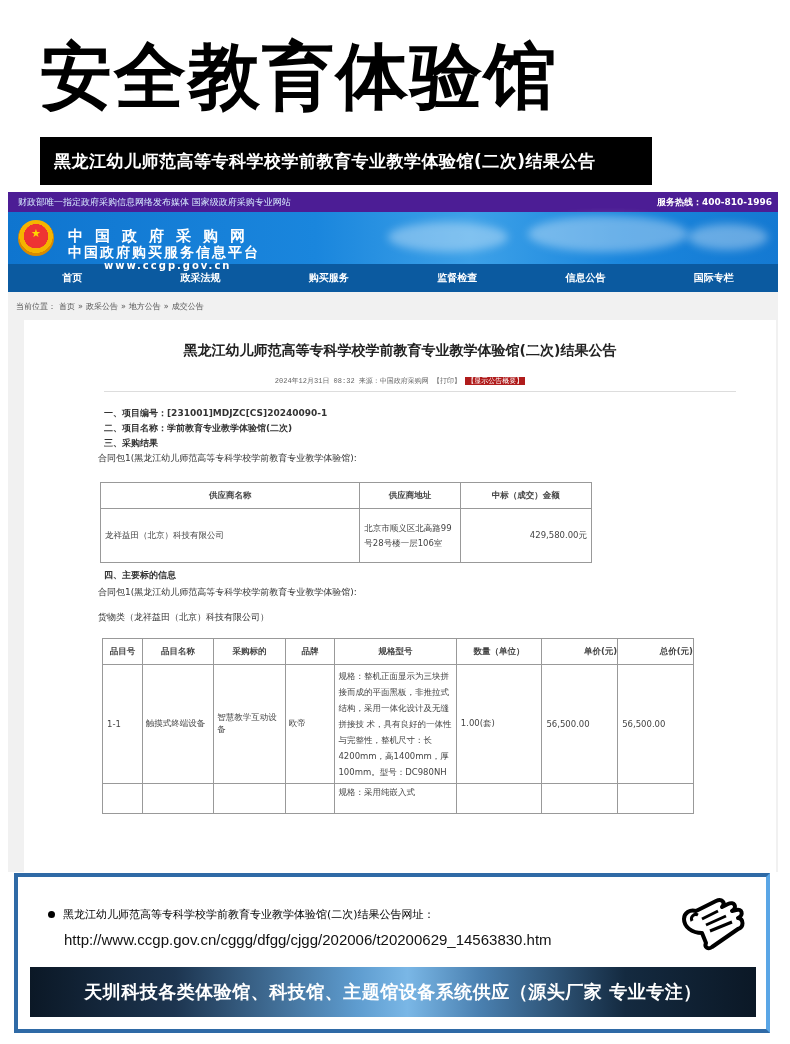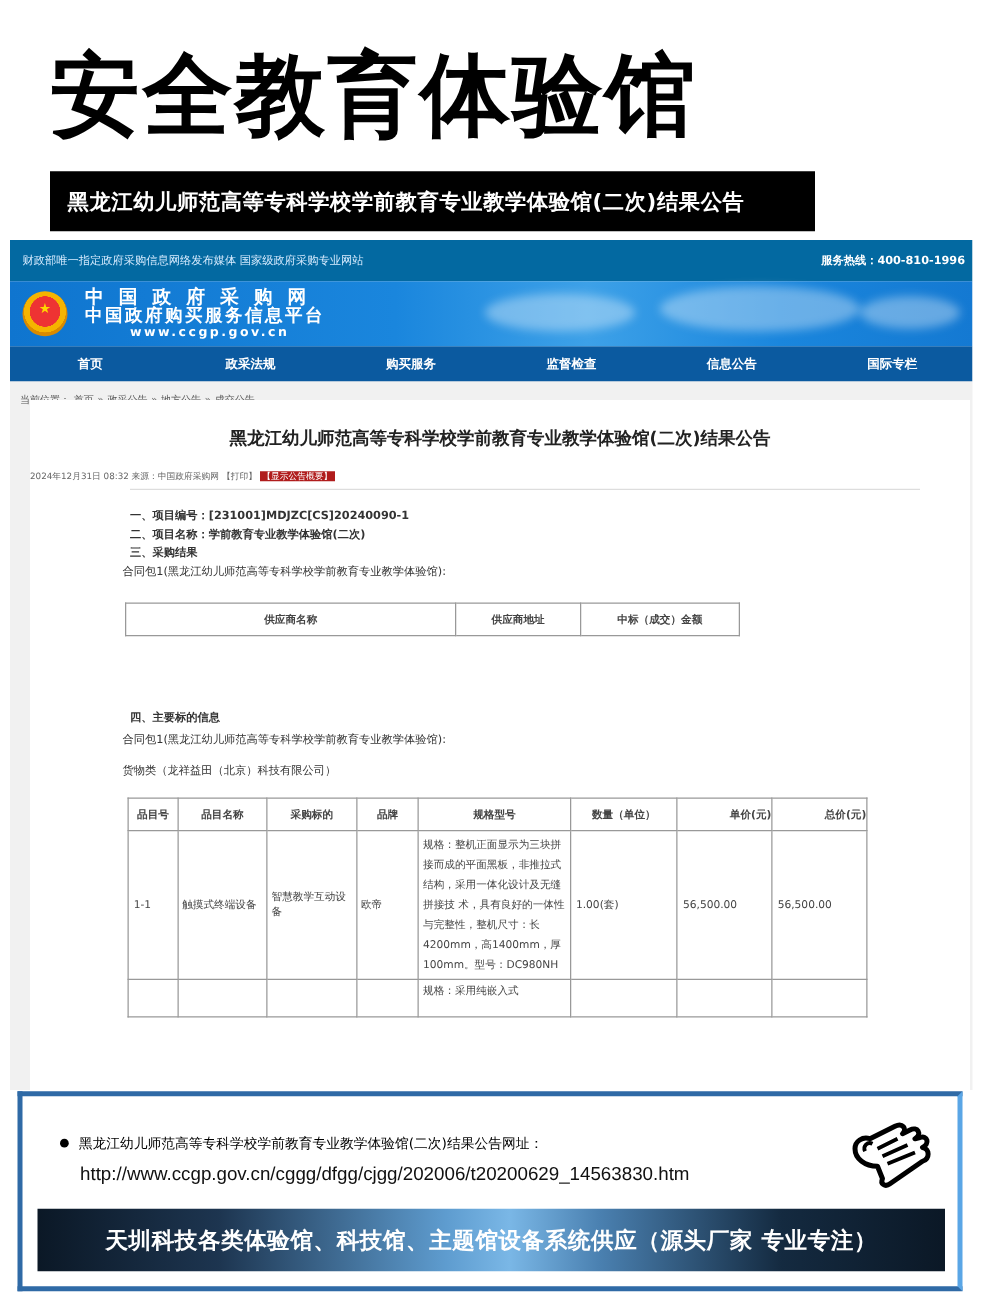--- a/index.html
+++ b/index.html
@@ -13,47 +13,47 @@
   }
   .sub-banner {
     position: absolute; left: 40px; top: 137px; width: 612px; height: 48px;
     background: #000; color: #fff; font-size: 17px; font-weight: bold;
     display: flex; align-items: center; padding-left: 14px; letter-spacing: 0.5px;
   }
 
   
   .shot { position: absolute; left: 8px; top: 192px; width: 770px; height: 680px; overflow: hidden; background: #f1f1f1; }
   .top-strip {
-    height: 33px; background: #0369a1; color: #d8ecff; font-size: 9px;
+    height: 20px; background: #4c1d95; color: #d8ecff; font-size: 9px;
     display: flex; justify-content: space-between; align-items: center; padding: 0 6px 0 10px;
   }
   .header-band {
     height: 52px; position: relative;
     background: linear-gradient(90deg, #0f75cf 0%, #1a86dd 40%, #3da1e8 60%, #1a86dd 80%, #1479d2 100%);
   }
   .cloud { position: absolute; border-radius: 50%; background: rgba(255,255,255,0.35); filter: blur(4px); }
   .emblem {
     position: absolute; left: 10px; top: 8px; width: 36px; height: 36px; border-radius: 50%;
     background: radial-gradient(circle at 50% 45%, #e33 0 45%, #f5b400 46% 62%, #d98a00 63%);
   }
   .emblem-star { position: absolute; left: 13px; top: 7px; color: #ffd700; font-size: 11px; }
-  .logo-text { position: absolute; left: 60px; top: 4px; color: #fff; }
+  .logo-text { position: absolute; left: 60px; top: 16px; color: #fff; }
   .logo-l1 { font-size: 15px; font-weight: bold; letter-spacing: 12px; line-height: 16px; }
   .logo-l2 { font-size: 14px; font-weight: bold; letter-spacing: 2px; line-height: 16px; }
   .logo-l3 { font-size: 10px; font-weight: bold; letter-spacing: 2px; line-height: 12px; padding-left: 36px; }
 
   .nav { height: 28px; background: #0b5aa0; display: flex; justify-content: space-around; align-items: center; }
   .nav-item { color: #fff; font-size: 10px; font-weight: bold; width: 128px; text-align: center; cursor: pointer; }
 
   .breadcrumb { height: 28px; font-size: 8px; color: #555; display: flex; align-items: center; padding-left: 8px; gap: 3px; }
   .breadcrumb a { color: #555; text-decoration: none; }
 
   .doc { position: absolute; left: 16px; top: 128px; width: 752px; height: 560px; background: #fff; }
   .doc-title { position: absolute; left: 0; right: 0; top: 22px; text-align: center; font-size: 14px; font-weight: bold; color: #222; }
-  .doc-meta { position: absolute; left: 0; right: 0; top: 56px; text-align: left; font-size: 7px; color: #666; }
+  .doc-meta { position: absolute; left: 0; right: 0; top: 56px; text-align: center; font-size: 7px; color: #666; font-family: Liberation Mono, monospace; }
   .red-tag { background: #b01c1c; color: #fff; padding: 0 2px; }
   .doc-rule { position: absolute; left: 80px; right: 40px; top: 71px; border-top: 1px solid #ddd; }
 
   .sec { position: absolute; left: 80px; font-size: 9px; color: #333; line-height: 14px; }
   .sec b { font-weight: bold; margin-top: 22px; }
 
   table { border-collapse: collapse; position: absolute; font-size: 8.5px; color: #444; background: #fff; }
   td, th { border: 1px solid #999; }
   th { font-weight: bold; height: 26px; }
 
@@ -135,20 +135,25 @@
     <div class="sec" style="top:116px;"><b>三、采购结果</b></div>
     <div class="sec" style="top:131px;left:74px;">合同包1(黑龙江幼儿师范高等专科学校学前教育专业教学体验馆):</div>
 
     <table class="t1" style="top:162px;left:76px;">
       <tbody>
           <tr>
         <th style="width:322px;">供应商名称</th>
         <th style="width:120px;">供应商地址</th>
         <th style="width:152px;">中标（成交）金额</th>
       </tr>
+      <tr style="height:54px;">
+        <td style="padding-left:4px;">龙祥益田（北京）科技有限公司</td>
+        <td style="padding:2px 4px;line-height:15px;">北京市顺义区北高路99号28号楼一层106室</td>
+        <td style="text-align:right;padding-right:4px;">429,580.00元</td>
+      </tr>
     </tbody>
       </table>
 
     <div class="sec" style="top:248px;"><b>四、主要标的信息</b></div>
     <div class="sec" style="top:265px;left:74px;">合同包1(黑龙江幼儿师范高等专科学校学前教育专业教学体验馆):</div>
     <div class="sec" style="top:290px;left:74px;">货物类（龙祥益田（北京）科技有限公司）</div>
 
     <table class="t2" style="top:318px;left:78px;">
       <tbody>
           <tr>

